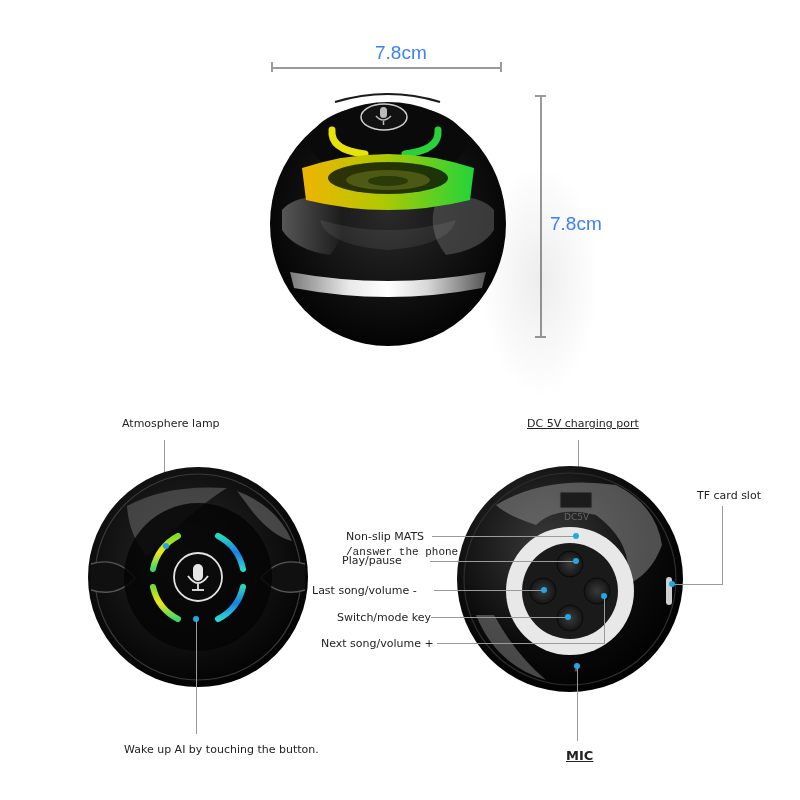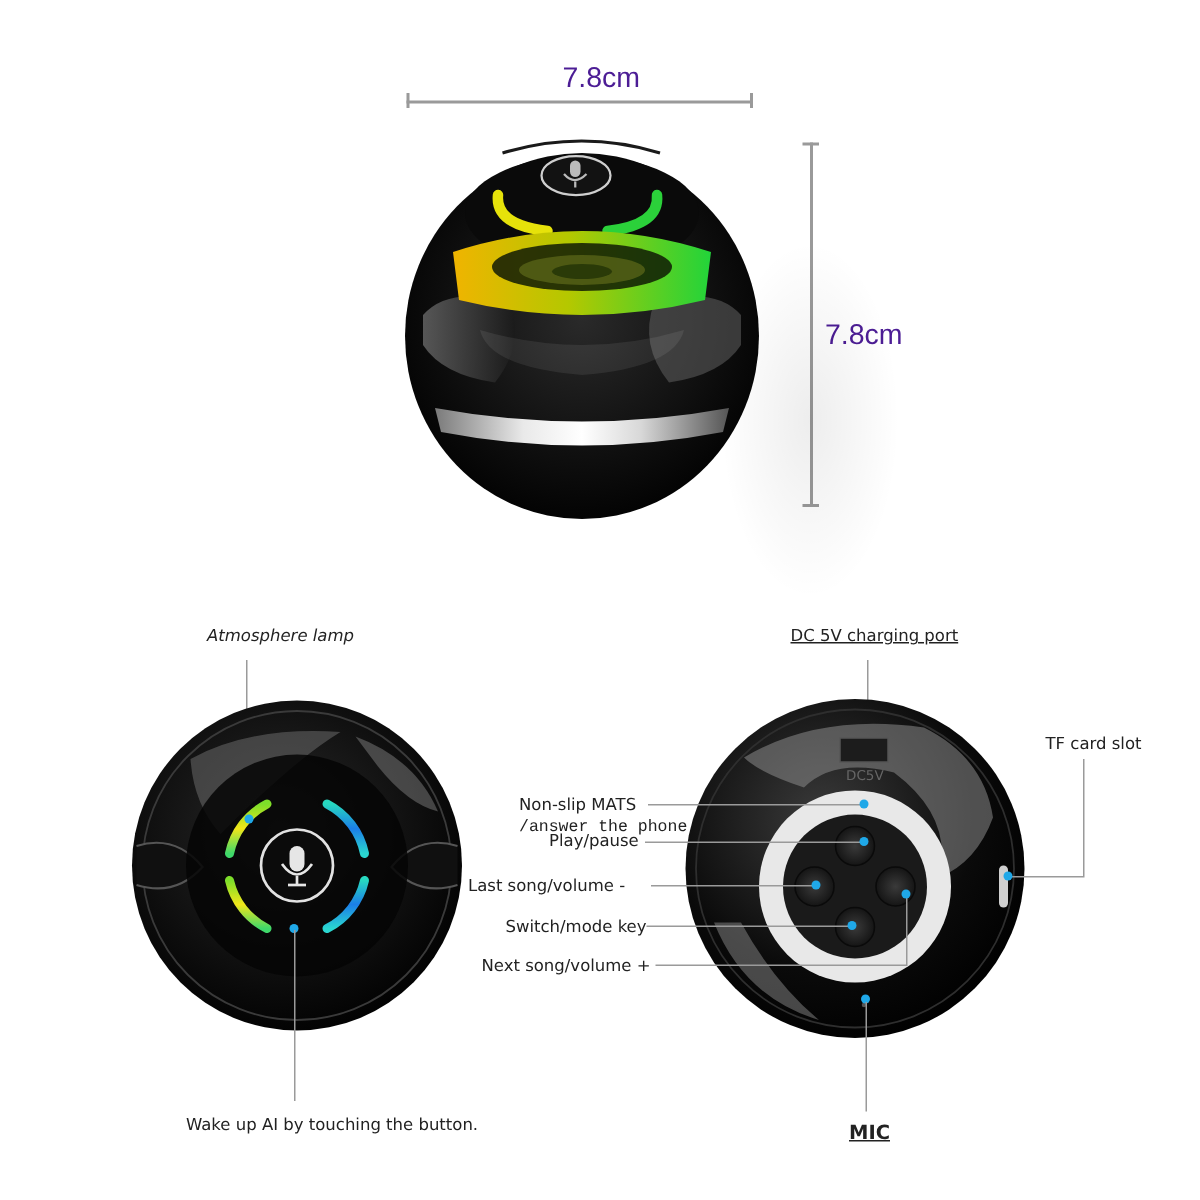--- a/index.html
+++ b/index.html
@@ -1,18 +1,18 @@
 <!DOCTYPE html>
 <html><head>
 <meta charset="utf-8">
 <style>
   html, body { margin:0; padding:0; background:#ffffff; }
   body { width:800px; height:800px; position:relative; overflow:hidden; font-family:"DejaVu Sans", "Liberation Sans", sans-serif; }
   .abs { position:absolute; }
-  .dim-text { font-family:"Liberation Sans", sans-serif; font-size:19px; color:#4c1d95; }
+  .dim-text { font-family:"Liberation Sans", sans-serif; font-size:19px; color:#3b82f6; }
   .label { font-family:"DejaVu Sans", sans-serif; font-size:11px; color:#222; white-space:nowrap; line-height:13px; }
   .label-bold { font-weight:bold; font-size:13px;text-decoration:underline; }
   .line { background:#9a9a9a; position:absolute; }
   .dot { position:absolute; width:6px; height:6px; border-radius:50%; background:#1fa8e8; }
   svg { position:absolute; overflow:visible; }
 </style>
 </head>
 <body>
 
 <div>
@@ -74,21 +74,21 @@
   <line x1="123.5" y1="31" x2="123.5" y2="35" stroke="#bbb" stroke-width="1.5"></line>
 
   <path d="M42 78 Q128 50 214 78 L210 110 Q128 130 46 110 Z" fill="url(#ledBand)"></path>
   <ellipse cx="128" cy="88" rx="60" ry="16" fill="#0f1a05" opacity="0.85"></ellipse>
   <ellipse cx="128" cy="90" rx="42" ry="10" fill="#5e6a1a" opacity="0.7"></ellipse>
   <ellipse cx="128" cy="91" rx="20" ry="5" fill="#2a3a08"></ellipse>
 
   <path d="M60 130 Q128 150 196 130 Q190 155 128 160 Q66 155 60 130 Z" fill="#fff" opacity="0.08"></path>
 </svg>
 
-<div class="label abs" style="left:138px;top:417px;font-style:italic;">Atmosphere lamp</div>
+<div class="label abs" style="left:122px;top:417px;">Atmosphere lamp</div>
 <div class="line" style="left:164px;top:440px;width:1px;height:106px;"></div>
 
 <svg style="left:87px;top:466px;" width="222" height="222" viewBox="0 0 222 222">
   <defs>
     <radialGradient id="topBody" cx="45%" cy="40%" r="65%">
       <stop offset="0%" stop-color="#2a2a2a"></stop>
       <stop offset="75%" stop-color="#0a0a0a"></stop>
       <stop offset="100%" stop-color="#000"></stop>
     </radialGradient>
     <linearGradient id="ringL" x1="0" y1="0" x2="0" y2="1">
@@ -164,21 +164,21 @@
 
   <rect x="210" y="112" width="6" height="28" rx="3" fill="#cfcfcf"></rect>
 
   <circle cx="120" cy="205" r="1.5" fill="#555"></circle>
 </svg>
 
 <div class="label abs" style="left:346px;top:530px;">Non-slip MATS</div>
 <div class="line" style="left:432px;top:536px;width:142px;height:1px;"></div>
 <div class="dot" style="left:573px;top:533px;"></div>
 
-<div class="label abs" style="left:366px;top:554px;">Play/pause</div>
+<div class="label abs" style="left:342px;top:554px;">Play/pause</div>
 <div class="label abs" style="left:346px;top:546px;font-family:Liberation Mono, monospace;">/answer the phone</div>
 <div class="line" style="left:430px;top:561px;width:145px;height:1px;"></div>
 <div class="dot" style="left:573px;top:558px;"></div>
 
 <div class="label abs" style="left:312px;top:584px;">Last song/volume -</div>
 <div class="line" style="left:434px;top:590px;width:110px;height:1px;"></div>
 <div class="dot" style="left:541px;top:587px;"></div>
 
 <div class="label abs" style="left:337px;top:611px;">Switch/mode key</div>
 <div class="line" style="left:431px;top:617px;width:136px;height:1px;"></div>

